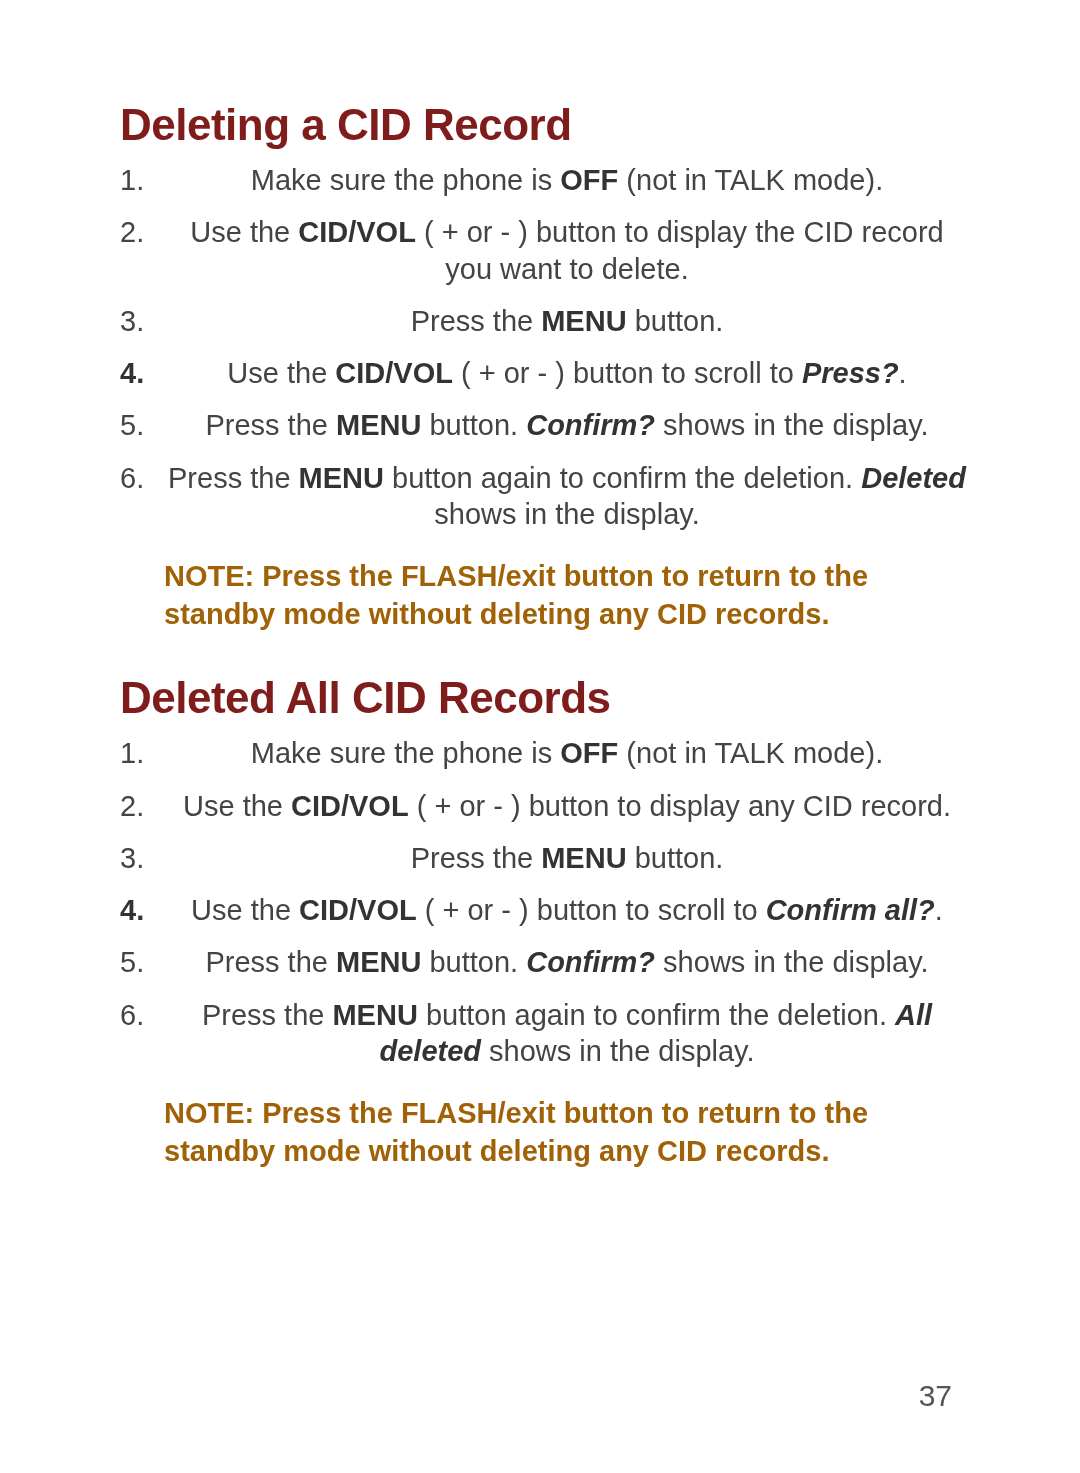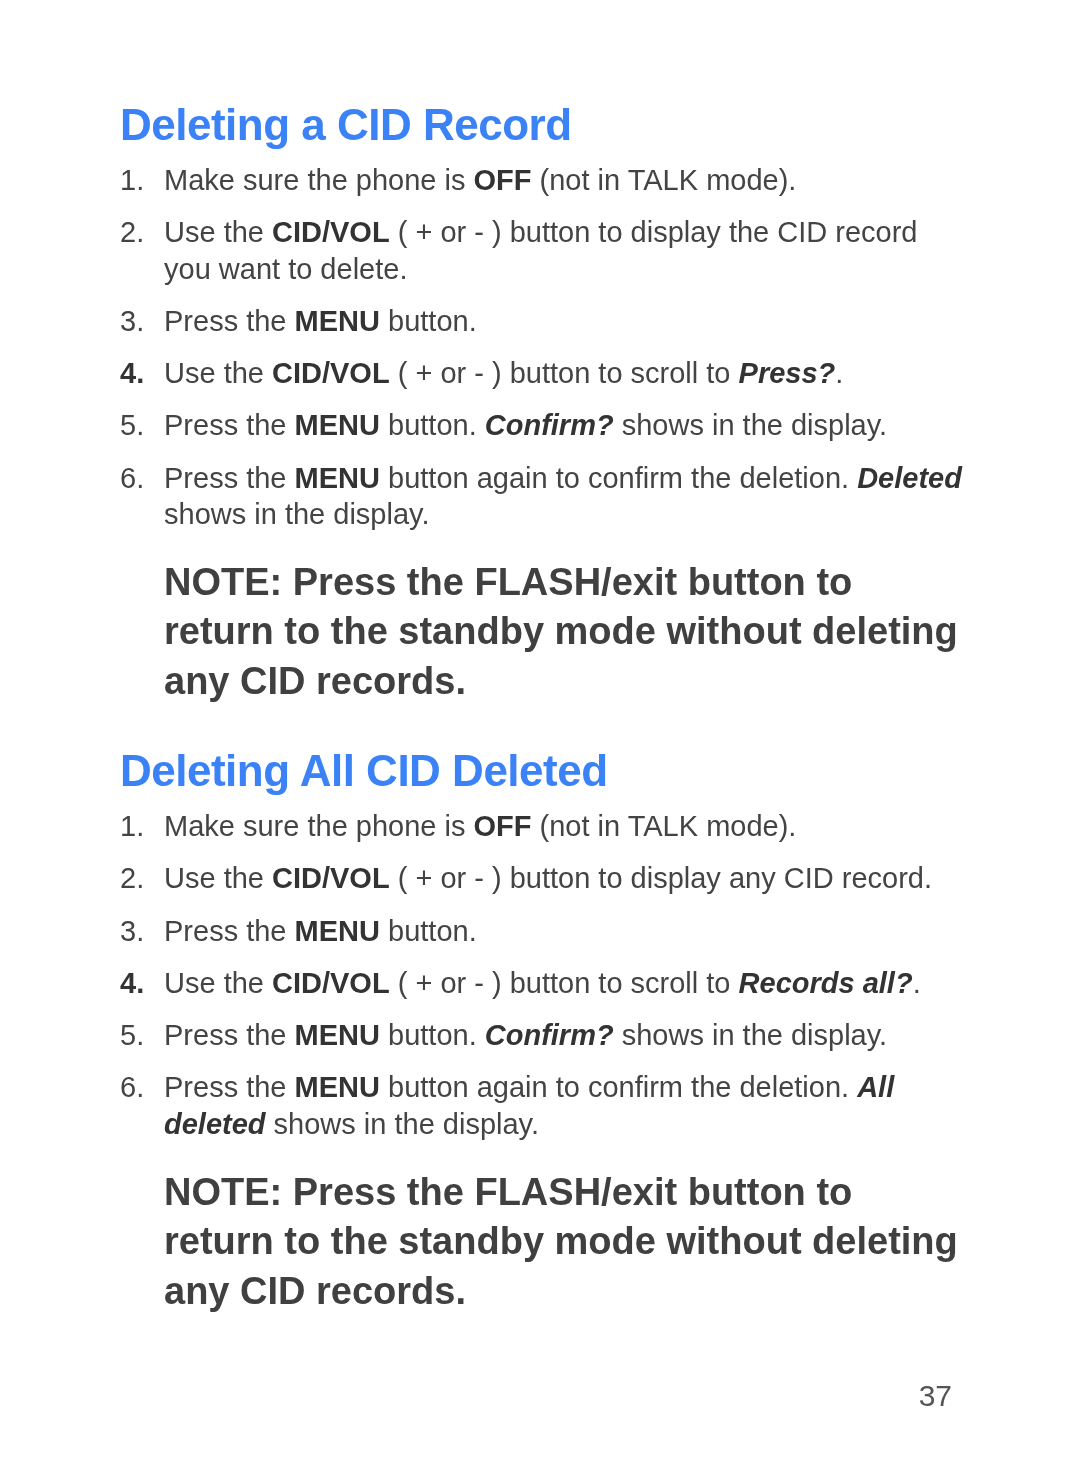--- a/index.html
+++ b/index.html
@@ -13,31 +13,32 @@
     box-sizing: border-box;
     width: 1080px;
     height: 1473px;
     padding: 100px 110px 60px 120px;
     position: relative;
   }
   h2.section-heading {
     font-size: 44px;
     font-weight: 600;
     margin: 0 0 4px 0;
-    color: #3b82f6;
+    color: #7f1d1d;
     letter-spacing: -0.5px;
   }
   h2.section-heading + ol {
     margin-top: 2px;
   }
   ol.steps {
     list-style: none;
     counter-reset: step;
     margin: 0 0 18px 0;
     padding: 0;
+    text-align: center;
   }
   ol.steps > li {
     counter-increment: step;
     position: relative;
     padding: 8px 0 8px 44px;
     font-size: 29px;
     line-height: 1.25;
     color: #444444;
   }
   ol.steps > li::before {
@@ -51,24 +52,24 @@
     color: #444444;
   }
   ol.steps > li.bold-marker::before {
     font-weight: 700;
     color: #333333;
   }
   .b { font-weight: 700; color: #333333; }
   .bi { font-weight: 700; font-style: italic; color: #333333; }
   .note {
     margin: 14px 0 22px 44px;
-    font-size: 38px;
+    font-size: 29px;
     font-weight: 600;
     line-height: 1.3;
-    color: #404040;
+    color: #a16207;
   }
   .page-number {
     position: absolute;
     bottom: 60px;
     right: 128px;
     font-size: 30px;
     color: #555555;
   }
   .spacer { height: 18px; }
 </style>
@@ -83,25 +84,25 @@
       <li>Use the <span class="b">CID/VOL</span> ( + or - ) button to display the CID record you want to delete.</li>
       <li>Press the <span class="b">MENU</span> button.</li>
       <li class="bold-marker">Use the <span class="b">CID/VOL</span> ( + or - ) button to scroll to <span class="bi">Press?</span>.</li>
       <li>Press the <span class="b">MENU</span> button. <span class="bi">Confirm?</span> shows in the display.</li>
       <li>Press the <span class="b">MENU</span> button again to confirm the deletion. <span class="bi">Deleted</span> shows in the display.</li>
     </ol>
   <div class="note">NOTE: Press the FLASH/exit button to return to the standby mode without deleting any CID records.</div>
 
   <div class="spacer"></div>
 
-  <h2 class="section-heading">Deleting All CID Deleted</h2>
+  <h2 class="section-heading">Deleted All CID Records</h2>
   <ol class="steps" id="steps-2">
       <li>Make sure the phone is <span class="b">OFF</span> (not in TALK mode).</li>
       <li>Use the <span class="b">CID/VOL</span> ( + or - ) button to display any CID record.</li>
       <li>Press the <span class="b">MENU</span> button.</li>
-      <li class="bold-marker">Use the <span class="b">CID/VOL</span> ( + or - ) button to scroll to <span class="bi">Records all?</span>.</li>
+      <li class="bold-marker">Use the <span class="b">CID/VOL</span> ( + or - ) button to scroll to <span class="bi">Confirm all?</span>.</li>
       <li>Press the <span class="b">MENU</span> button. <span class="bi">Confirm?</span> shows in the display.</li>
       <li>Press the <span class="b">MENU</span> button again to confirm the deletion. <span class="bi">All deleted</span> shows in the display.</li>
     </ol>
   <div class="note">NOTE: Press the FLASH/exit button to return to the standby mode without deleting any CID records.</div>
 
   <div class="page-number">37</div>
 </div>
 
 </body></html>

